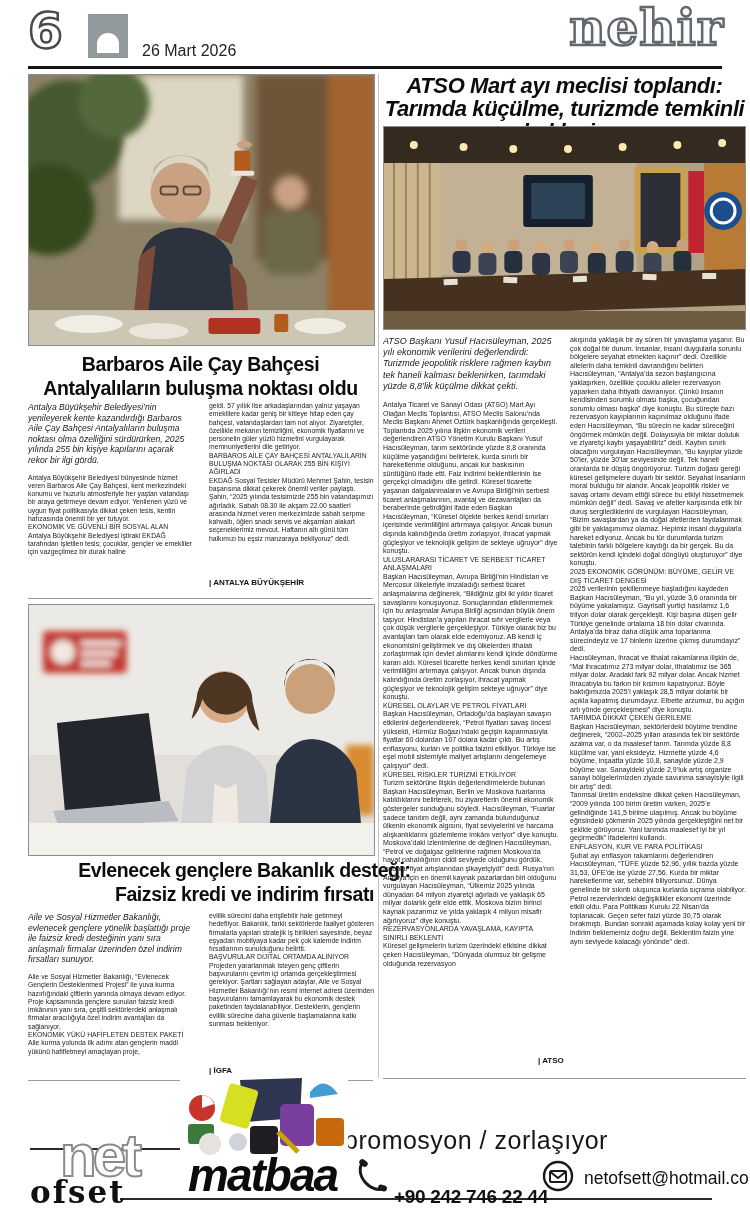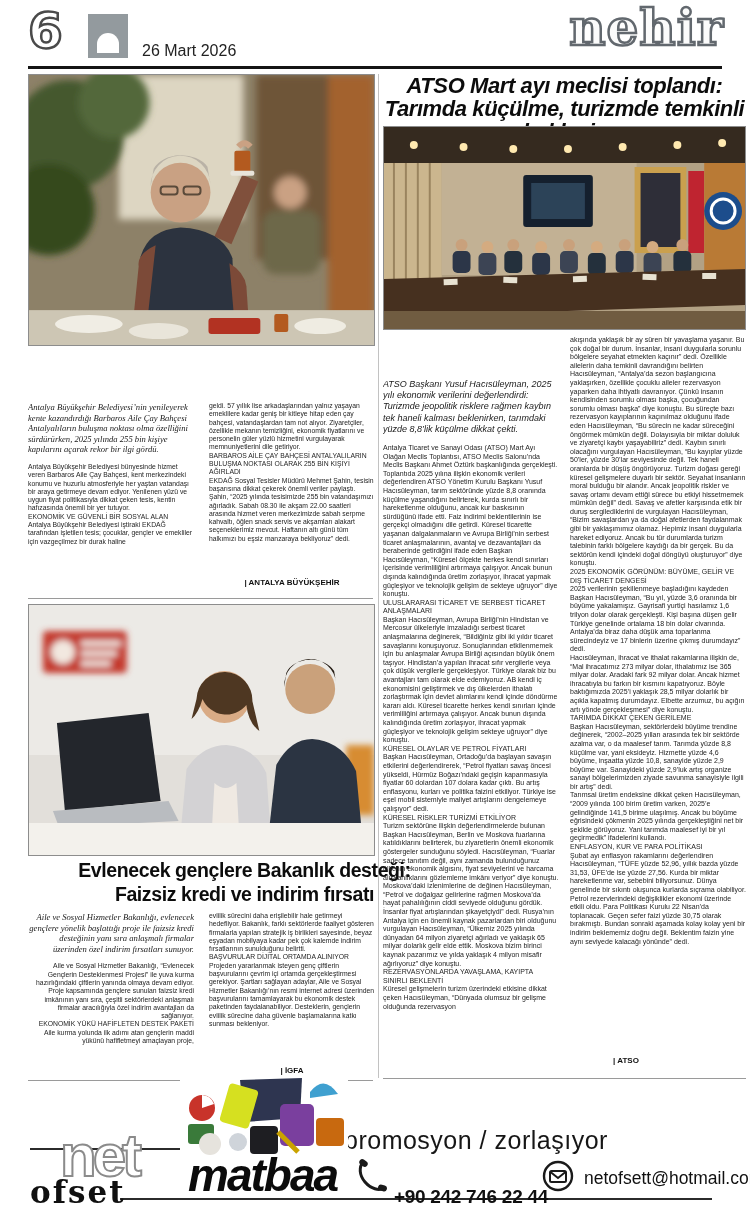--- a/index.html
+++ b/index.html
@@ -19,26 +19,26 @@
   .thin{background:#9a9a9a;}
   
   .photo{border:1px solid #8d8d8d;overflow:hidden;background:#ddd;}
   .photo svg{display:block;width:100%;height:100%;}
   
   .title{font-weight:bold;text-align:center;color:#0c0c0c;letter-spacing:-0.4px;white-space:pre-line;}
   .t-left{font-size:19.5px;line-height:24px;}
   .t-right{font-size:22px;line-height:23px;font-style:italic;}
   .textcol{overflow:hidden;}
   .lead{font-style:italic;color:#202020;white-space:pre-line;}
-  .lead-l{font-size:8.6px;line-height:10.6px;margin-bottom:8px;font-family:Liberation Serif, serif;}
+  .lead-l{font-size:8.6px;line-height:10.6px;margin-bottom:8px;}
   .lead-r{font-size:9px;line-height:11.2px;margin-bottom:9px;}
   .body{white-space:pre-line;color:#242424;}
   .b-left{font-size:6.8px;line-height:8.3px;}
   .b-right{font-size:7px;line-height:8.6px;}
-  .byline{font-weight:bold;font-size:8px;text-align:center;color:#111;}
+  .byline{font-weight:bold;font-size:8px;text-align:left;color:#111;}
   
   .ad-headline{font-size:25px;color:#161616;letter-spacing:0.5px;}
   .netwrap{left:30px;top:1142px;width:170px;height:66px;}
   .net{position:absolute;left:30px;top:-16px;font-weight:bold;font-size:60px;letter-spacing:-4px;
        color:#ffffff;-webkit-text-stroke:2px #8b8b8b;z-index:1;line-height:1;text-align:center;}
   .ofset{position:absolute;left:0;bottom:0;font-family:"DejaVu Serif",serif;font-weight:bold;
          font-size:31px;letter-spacing:2px;color:#101010;z-index:2;line-height:1;}
   .matbaa{left:188px;top:1152px;font-size:46px;font-style:italic;font-weight:bold;
           letter-spacing:-2px;color:#0b0b0b;z-index:4;line-height:1;}
   .phone-num{left:394px;top:1166px;font-size:19px;font-weight:bold;letter-spacing:-0.3px;color:#101010;margin-top:20px;}
@@ -89,20 +89,22 @@
       <path d="M208 271 l-7 -82 q15 9 17 23 l4 59 Z" fill="#7c4a38"></path>
       <rect x="0" y="236" width="346" height="35" fill="#cdc6b4"></rect>
       <ellipse cx="60" cy="250" rx="34" ry="9" fill="#f0ede4"></ellipse>
       <ellipse cx="130" cy="257" rx="30" ry="8" fill="#e9e5da"></ellipse>
       <rect x="180" y="244" width="52" height="16" rx="3" fill="#b23222"></rect>
       <rect x="246" y="240" width="14" height="18" rx="2" fill="#b35a1f"></rect>
       <ellipse cx="292" cy="252" rx="26" ry="8" fill="#efece2"></ellipse>
     </svg>
   </div>
 
+  <div class="abs title t-left" style="left:28px;top:352px;width:345px;">Barbaros Aile Çay Bahçesi
+Antalyalıların buluşma noktası oldu</div>
 
   <div class="abs textcol" style="left:28px;top:402px;width:166px;height:194px;">
     <div class="lead lead-l">Antalya Büyükşehir Belediyesi’nin yenileyerek kente kazandırdığı Barbaros Aile Çay Bahçesi Antalyalıların buluşma noktası olma özelliğini sürdürürken, 2025 yılında 255 bin kişiye kapılarını açarak rekor bir ilgi gördü.</div>
     <div class="body b-left">Antalya Büyükşehir Belediyesi bünyesinde hizmet veren Barbaros Aile Çay Bahçesi, kent merkezindeki konumu ve huzurlu atmosferiyle her yaştan vatandaşı bir araya getirmeye devam ediyor. Yenilenen yüzü ve uygun fiyat politikasıyla dikkat çeken tesis, kentin hafızasında önemli bir yer tutuyor.
 EKONOMİK VE GÜVENLİ BİR SOSYAL ALAN
 Antalya Büyükşehir Belediyesi iştiraki EKDAĞ tarafından işletilen tesis; çocuklar, gençler ve emekliler için vazgeçilmez bir durak haline</div>
   </div>
   <div class="abs textcol" style="left:209px;top:402px;width:166px;height:172px;">
     <div class="body b-left">geldi. 57 yıllık lise arkadaşlarından yalnız yaşayan emeklilere kadar geniş bir kitleye hitap eden çay bahçesi, vatandaşlardan tam not alıyor. Ziyaretçiler, özellikle mekanın temizliğini, ekonomik fiyatlarını ve personelin güler yüzlü hizmetini vurgulayarak memnuniyetlerini dile getiriyor.
 BARBAROS AİLE ÇAY BAHÇESİ ANTALYALILARIN BULUŞMA NOKTASI OLARAK 255 BİN KİŞİYİ AĞIRLADI
@@ -138,21 +140,21 @@
       <circle cx="282" cy="84" r="25" fill="#caa17b"></circle>
       <path d="M256 82 a26 26 0 0 1 52 -4 l-2 -12 a26 20 0 0 0 -48 2 z" fill="#241b12"></path>
       <path d="M238 250 L248 160 q14 -26 36 -26 q30 2 44 32 l8 84 Z" fill="#2b3442"></path>
       <rect x="0" y="218" width="346" height="32" fill="#f3f1ec"></rect>
     </svg>
   </div>
 
   <div class="abs title t-left" style="left:28px;top:858px;width:345px;margin-left:44px;">Evlenecek gençlere Bakanlık desteği:
 Faizsiz kredi ve indirim fırsatı</div>
 
-  <div class="abs textcol" style="left:28px;top:912px;width:166px;height:164px;text-align:right;">
+  <div class="abs textcol" style="left:28px;top:912px;width:166px;height:164px;">
     <div class="lead lead-l">Aile ve Sosyal Hizmetler Bakanlığı, evlenecek gençlere yönelik başlattığı proje ile faizsiz kredi desteğinin yanı sıra anlaşmalı firmalar üzerinden özel indirim fırsatları sunuyor.</div>
     <div class="body b-left">Aile ve Sosyal Hizmetler Bakanlığı, “Evlenecek Gençlerin Desteklenmesi Projesi” ile yuva kurma hazırlığındaki çiftlerin yanında olmaya devam ediyor. Proje kapsamında gençlere sunulan faizsiz kredi imkânının yanı sıra, çeşitli sektörlerdeki anlaşmalı firmalar aracılığıyla özel indirim avantajları da sağlanıyor.
 EKONOMİK YÜKÜ HAFİFLETEN DESTEK PAKETİ
 Aile kurma yolunda ilk adımı atan gençlerin maddi yükünü hafifletmeyi amaçlayan proje,</div>
   </div>
   <div class="abs textcol" style="left:209px;top:912px;width:166px;height:152px;">
     <div class="body b-left">evlilik sürecini daha erişilebilir hale getirmeyi hedefliyor. Bakanlık, farklı sektörlerde faaliyet gösteren firmalarla yapılan stratejik iş birlikleri sayesinde, beyaz eşyadan mobilyaya kadar pek çok kalemde indirim fırsatlarının sunulduğunu belirtti.
 BAŞVURULAR DİJİTAL ORTAMDA ALINIYOR
 Projeden yararlanmak isteyen genç çiftlerin başvurularını çevrim içi ortamda gerçekleştirmesi gerekiyor. Şartları sağlayan adaylar, Aile ve Sosyal Hizmetler Bakanlığı’nın resmi internet adresi üzerinden başvurularını tamamlayarak bu ekonomik destek paketinden faydalanabiliyor. Desteklerin, gençlerin evlilik sürecine daha güvenle başlamalarına katkı sunması bekleniyor.</div>
   </div>
@@ -217,21 +219,21 @@
         <rect x="60" y="152" width="14" height="6" transform="rotate(-2 67 155)"></rect>
         <rect x="120" y="150" width="14" height="6" transform="rotate(2 127 153)"></rect>
         <rect x="190" y="149" width="14" height="6" transform="rotate(-2 197 152)"></rect>
         <rect x="260" y="147" width="14" height="6" transform="rotate(2 267 150)"></rect>
         <rect x="320" y="146" width="14" height="6"></rect>
       </g>
       <rect x="0" y="184" width="363" height="18" fill="#705c41"></rect>
     </svg>
   </div>
 
-  <div class="abs textcol" style="left:383px;top:336px;width:176px;height:736px;margin-top:43px;">
+  <div class="abs textcol" style="left:383px;top:336px;width:176px;height:736px;">
     <div class="lead lead-r">ATSO Başkanı Yusuf Hacısüleyman, 2025 yılı ekonomik verilerini değerlendirdi: Turizmde jeopolitik risklere rağmen kaybın tek haneli kalması beklenirken, tarımdaki yüzde 8,8’lik küçülme dikkat çekti.</div>
     <div class="body b-right">Antalya Ticaret ve Sanayi Odası (ATSO) Mart Ayı Olağan Meclis Toplantısı, ATSO Meclis Salonu’nda Meclis Başkanı Ahmet Öztürk başkanlığında gerçekleşti. Toplantıda 2025 yılına ilişkin ekonomik verileri değerlendiren ATSO Yönetim Kurulu Başkanı Yusuf Hacısüleyman, tarım sektöründe yüzde 8,8 oranında küçülme yaşandığını belirterek, kurda sınırlı bir hareketlenme olduğunu, ancak kur baskısının sürdüğünü ifade etti. Faiz indirimi beklentilerinin ise gerçekçi olmadığını dile getirdi. Küresel ticarette yaşanan dalgalanmaların ve Avrupa Birliği’nin serbest ticaret anlaşmalarının, avantaj ve dezavantajları da beraberinde getirdiğini ifade eden Başkan Hacısüleyman, “Küresel ölçekte herkes kendi sınırları içerisinde verimliliğini artırmaya çalışıyor. Ancak bunun dışında kalındığında üretim zorlaşıyor, ihracat yapmak güçleşiyor ve teknolojik gelişim de sekteye uğruyor” diye konuştu.
 ULUSLARARASI TİCARET VE SERBEST TİCARET ANLAŞMALARI
 Başkan Hacısüleyman, Avrupa Birliği’nin Hindistan ve Mercosur ülkeleriyle imzaladığı serbest ticaret anlaşmalarına değinerek, “Bildiğiniz gibi iki yıldır ticaret savaşlarını konuşuyoruz. Sonuçlarından etkilenmemek için bu anlaşmalar Avrupa Birliği açısından büyük önem taşıyor. Hindistan’a yapılan ihracat sıfır vergilerle veya çok düşük vergilerle gerçekleşiyor. Türkiye olarak biz bu avantajları tam olarak elde edemiyoruz. AB kendi iç ekonomisini geliştirmek ve dış ülkelerden ithalatı zorlaştırmak için devlet alımlarını kendi içinde döndürme kararı aldı. Küresel ticarette herkes kendi sınırları içinde verimliliğini artırmaya çalışıyor. Ancak bunun dışında kalındığında üretim zorlaşıyor, ihracat yapmak güçleşiyor ve teknolojik gelişim sekteye uğruyor” diye konuştu.
 KÜRESEL OLAYLAR VE PETROL FİYATLARI
 Başkan Hacısüleyman, Ortadoğu’da başlayan savaşın etkilerini değerlendirerek, “Petrol fiyatları savaş öncesi yükseldi, Hürmüz Boğazı’ndaki geçişin kapanmasıyla fiyatlar 60 dolardan 107 dolara kadar çıktı. Bu artış enflasyonu, kurları ve politika faizini etkiliyor. Türkiye ise eşel mobil sistemiyle maliyet artışlarını dengelemeye çalışıyor” dedi.
 KÜRESEL RİSKLER TURİZMİ ETKİLİYOR
 Turizm sektörüne ilişkin değerlendirmelerde bulunan Başkan Hacısüleyman, Berlin ve Moskova fuarlarına katıldıklarını belirterek, bu ziyaretlerin önemli ekonomik göstergeler sunduğunu söyledi. Hacısüleyman, “Fuarlar sadece tanıtım değil, aynı zamanda bulunduğunuz ülkenin ekonomik algısını, fiyat seviyelerini ve harcama alışkanlıklarını gözlemleme imkânı veriyor” diye konuştu. Moskova’daki izlenimlerine de değinen Hacısüleyman, “Petrol ve doğalgaz gelirlerine rağmen Moskova’da hayat pahalılığının ciddi seviyede olduğunu gördük. İnsanlar fiyat artışlarından şikayetçiydi” dedi. Rusya’nın Antalya için en önemli kaynak pazarlardan biri olduğunu vurgulayan Hacısüleyman, “Ülkemiz 2025 yılında dünyadan 64 milyon ziyaretçi ağırladı ve yaklaşık 65 milyar dolarlık gelir elde ettik. Moskova bizim birinci kaynak pazarımız ve yılda yaklaşık 4 milyon misafir ağırlıyoruz” diye konuştu.
 REZERVASYONLARDA YAVAŞLAMA, KAYIPTA SINIRLI BEKLENTİ
 Küresel gelişmelerin turizm üzerindeki etkisine dikkat çeken Hacısüleyman, “Dünyada olumsuz bir gelişme olduğunda rezervasyon</div>

